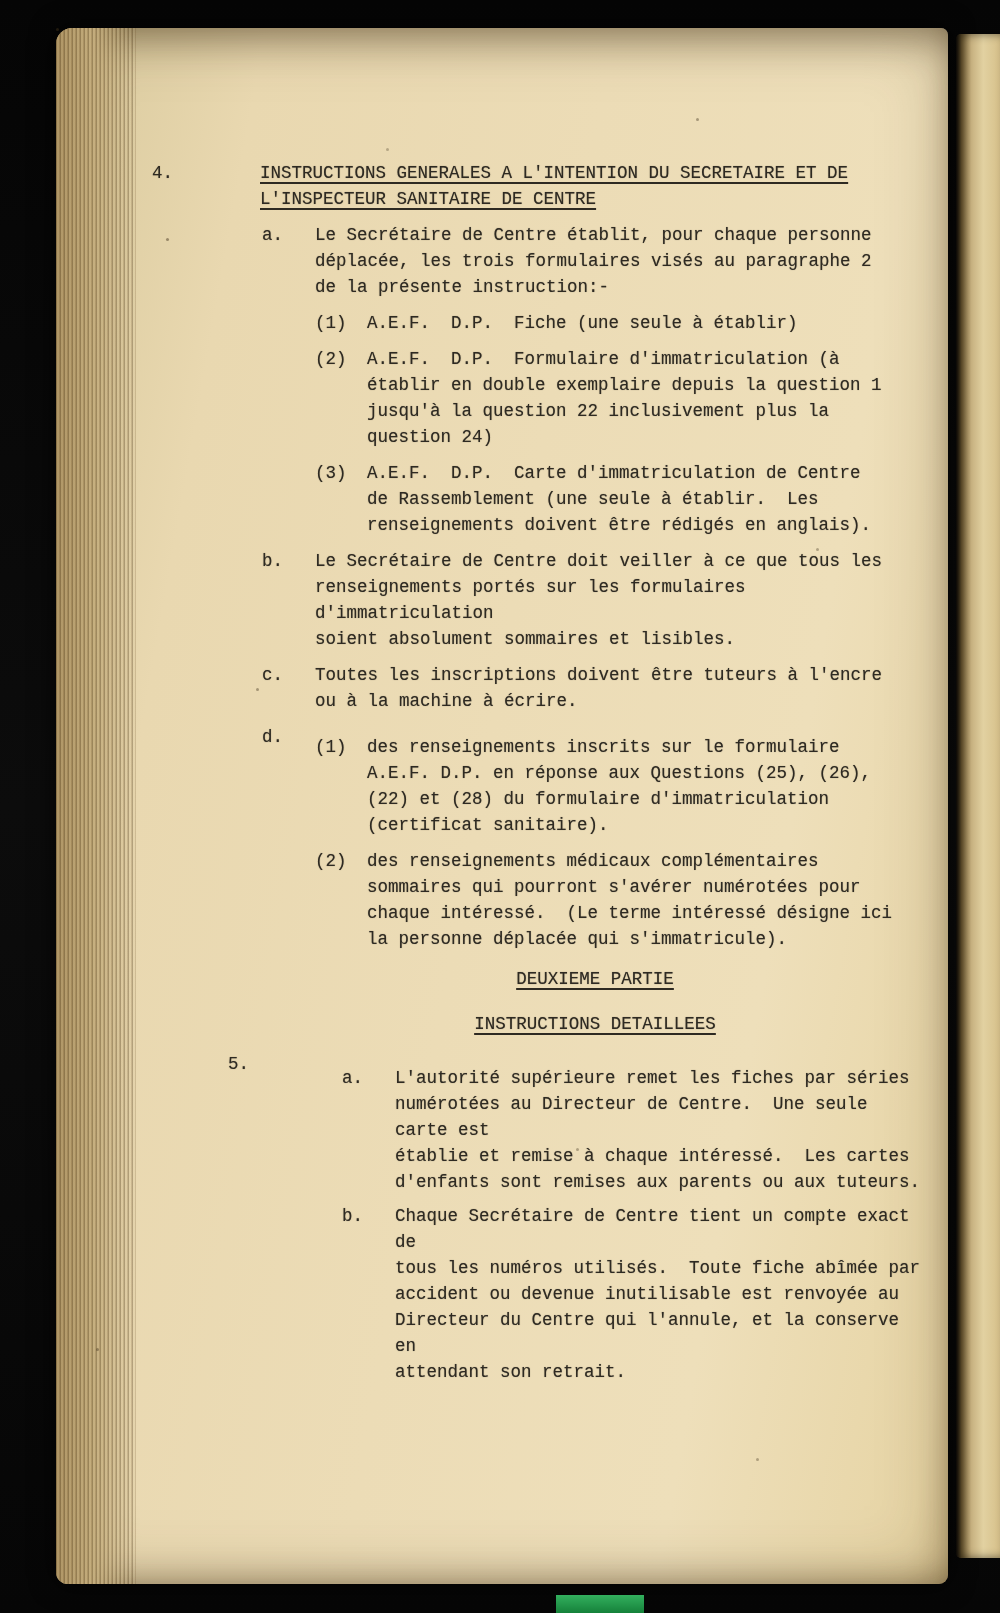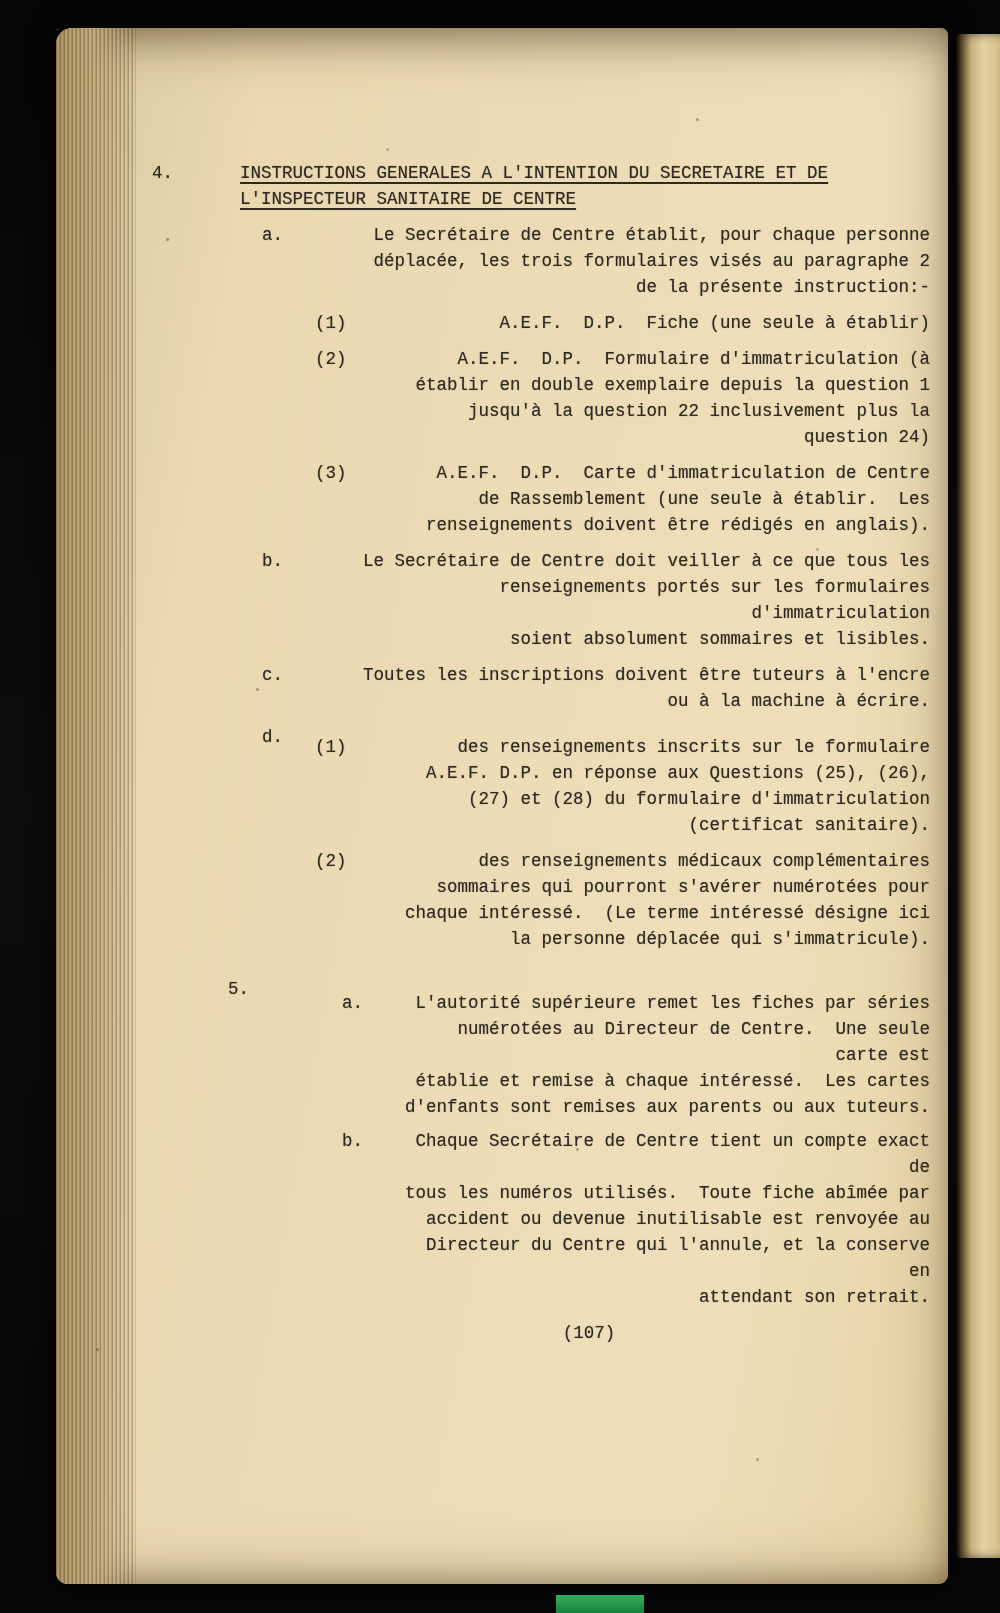--- a/index.html
+++ b/index.html
@@ -48,22 +48,22 @@
       700px 1430px 0 rgba(60,45,25,.35), 330px 120px 0 rgba(60,45,25,.3);}
   .content{
     position:absolute;left:96px;top:132px;width:778px;
     color:#2e2a22;
     font-size:17.5px;line-height:26px;
     text-shadow:0 0 1px rgba(46,42,34,0.5);
   }
   .sec{display:flex;}
   .sec-num{width:88px;flex:none;}
   .sec-body{flex:1;}
-  .u{text-decoration:underline;text-underline-offset:4px;text-decoration-thickness:2px;}
-  .pre{white-space:pre-wrap;text-align:right;}
+  .u{text-decoration:underline;text-underline-offset:4px;text-decoration-thickness:2px;margin-left:20px;}
+  .pre{white-space:pre-wrap;}
   .items{margin-top:10px;margin-left:22px;}
   .item{display:flex;margin-bottom:10px;}
   .ilabel{width:53px;flex:none;}
   .ibody{flex:1;}
   .subs{margin-top:10px;}
   .sub{display:flex;margin-bottom:10px;}
   .sub:last-child{margin-bottom:0;}
   .slabel{width:52px;flex:none;}
   .stext{flex:1;}
   .part2{margin-left:88px;text-align:center;margin-top:4px;}
@@ -135,38 +135,42 @@
             </div>
 
             <div class="item">
               <div class="ilabel">d.</div>
               <div class="ibody">
                 <div class="subs">
                   <div class="sub">
                     <div class="slabel">(1)</div>
                     <div class="stext pre">des renseignements inscrits sur le formulaire
 A.E.F. D.P. en réponse aux Questions (25), (26),
-(27) et (28) du formulaire d'immatriculation
+(22) et (28) du formulaire d'immatriculation
 (certificat sanitaire).</div>
                   </div>
                   <div class="sub">
                     <div class="slabel">(2)</div>
                     <div class="stext pre">des renseignements médicaux complémentaires
 sommaires qui pourront s'avérer numérotées pour
 chaque intéressé.  (Le terme intéressé désigne ici
 la personne déplacée qui s'immatricule).</div>
                   </div>
                 </div>
               </div>
             </div>
 
           </div>
         </div>
       </div>
 
+      <div class="part2">
+        <div><span class="u title">DEUXIEME PARTIE</span></div>
+        <div><span class="u subtitle">INSTRUCTIONS DETAILLEES</span></div>
+      </div>
 
       <div class="sec sec5">
         <div class="sec-num">5.</div>
         <div class="sec-body">
 
           <div class="items">
             <div class="item">
               <div class="ilabel">a.</div>
               <div class="ibody pre">L'autorité supérieure remet les fiches par séries
 numérotées au Directeur de Centre.  Une seule carte est
@@ -178,20 +182,19 @@
               <div class="ibody pre">Chaque Secrétaire de Centre tient un compte exact de
 tous les numéros utilisés.  Toute fiche abîmée par
 accident ou devenue inutilisable est renvoyée au
 Directeur du Centre qui l'annule, et la conserve en
 attendant son retrait.</div>
             </div>
           </div>
         </div>
       </div>
 
-      <div class="pagenum">(107)</div>
 
     </div>
   </div>
 
   <div class="next-page"></div>
   <div class="green-tab"></div>
 </div>
 
 </body></html>

